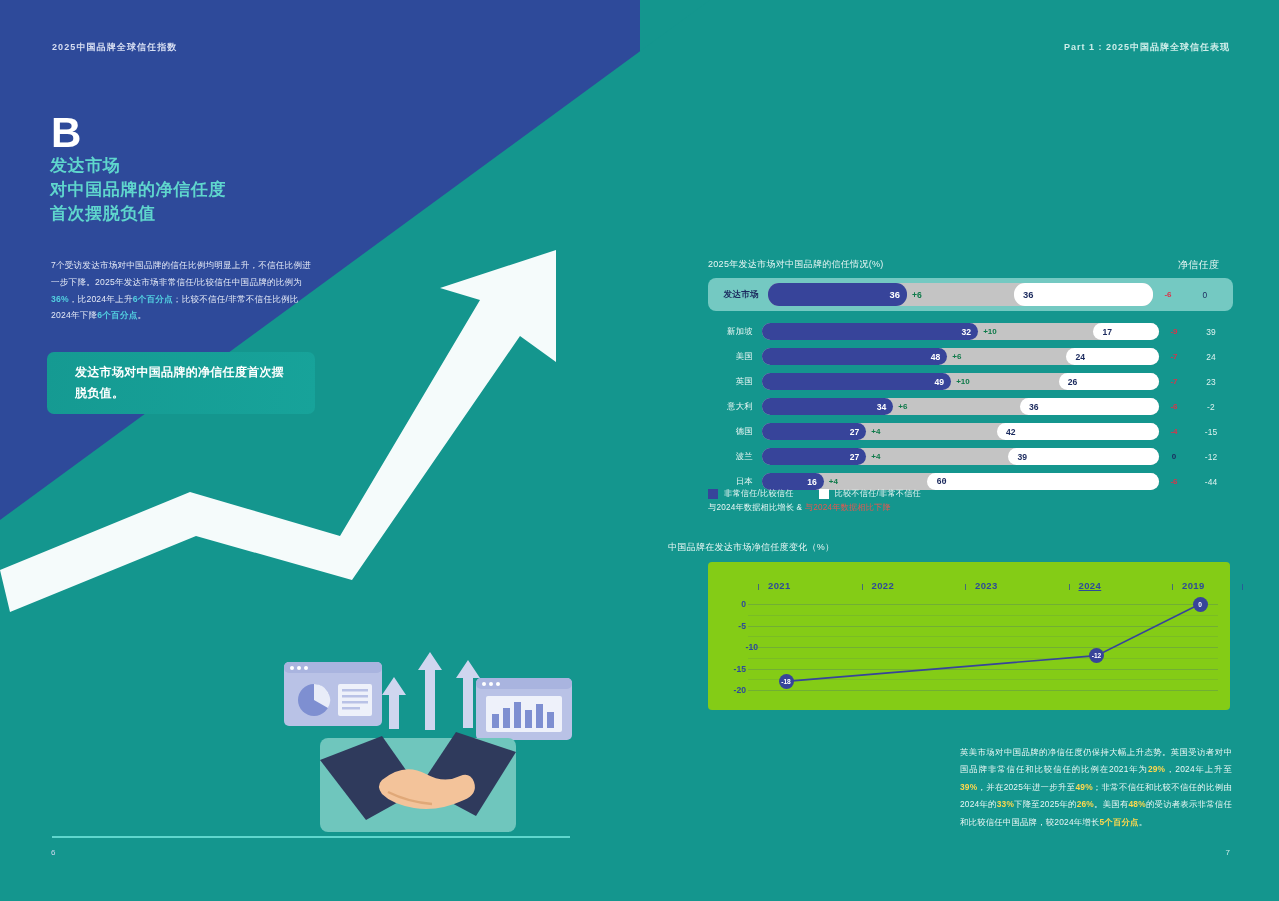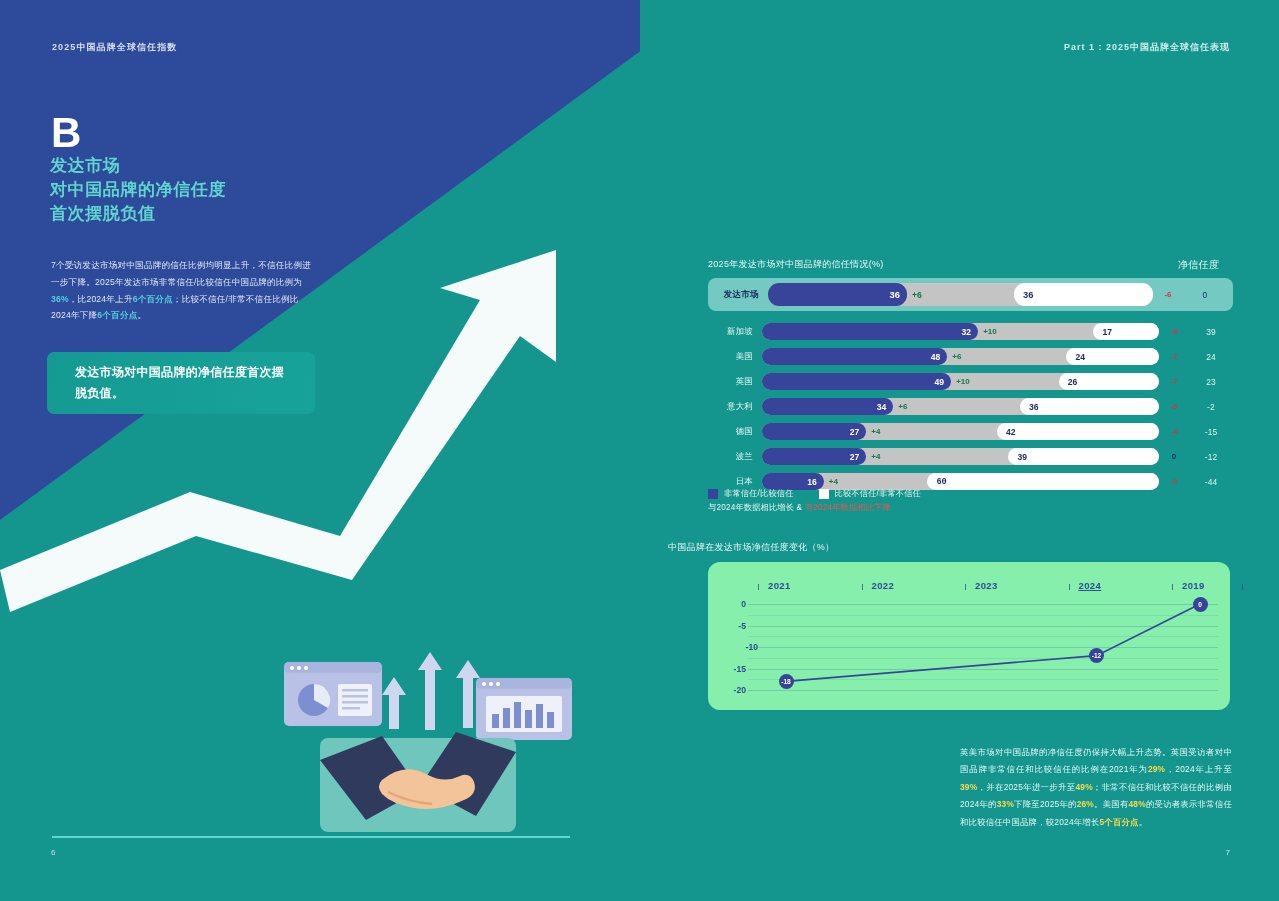--- a/index.html
+++ b/index.html
@@ -138,21 +138,21 @@
   .legend-row2 { margin-top: 3px; font-size: 8.2px; color: #e9f7f5; letter-spacing: 0.2px; }
   .legend-down { color: #e8564f; }
   
   .line-title {
     position: absolute; left: 668px; top: 541px;
     font-size: 9px; color: #e9f7f5; letter-spacing: 0.3px;
   }
   .line-card {
     position: absolute; left: 708px; top: 562px;
     width: 522px; height: 148px;
-    background: #86efac; border-radius: 12px;
+    background: #84cc16; border-radius: 4px;
   }
   .lc-year {
     position: absolute; font-size: 9.5px; font-weight: bold; color: #2e4a9a;
     letter-spacing: 0.4px;
   }
   .lc-tick { position: absolute; width: 1px; height: 6px; background: #2e4a9a; opacity: .75; }
   .lc-ylab {
     position: absolute; font-size: 8.6px; font-weight: bold; color: #2e4a9a;
     text-align: right; width: 26px;
   }

